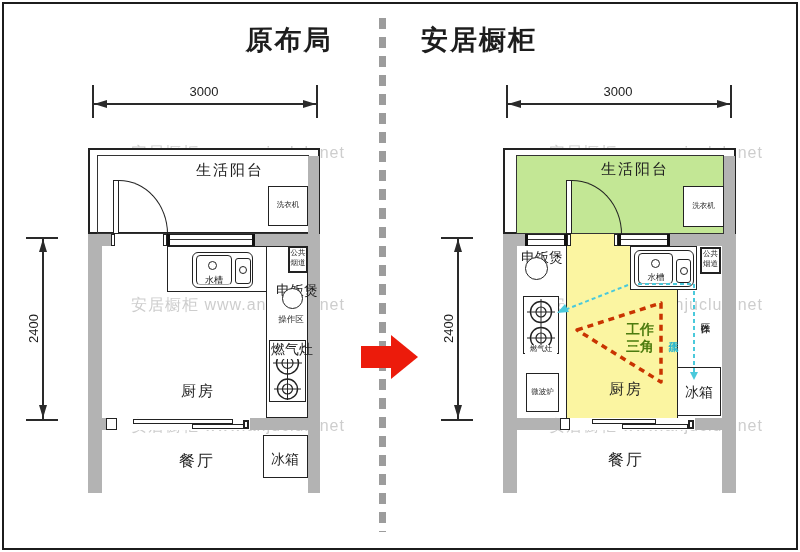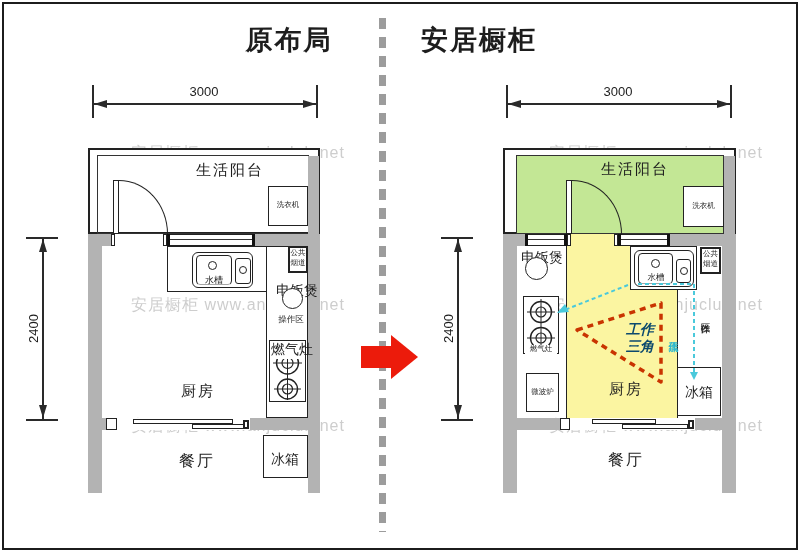--- a/index.html
+++ b/index.html
@@ -220,21 +220,21 @@
   <svg class="abs" style="left:540px;top:270px;" width="170" height="120">
     <polyline points="98,14 154,14 154,102" fill="none" stroke="#4ac9db" stroke-width="2" stroke-dasharray="4 3"></polyline>
     <polygon points="150,102 158,102 154,110" fill="#4ac9db"></polygon>
     <line x1="88" y1="15" x2="22" y2="41" stroke="#4ac9db" stroke-width="2" stroke-dasharray="4 3"></line>
     <polygon points="17,43 25,34 29,42" fill="#4ac9db"></polygon>
   </svg>
 
   <svg class="abs" style="left:555px;top:293px;" width="150" height="100">
     <polygon points="22,37 106,10 106,89" fill="none" stroke="#c93400" stroke-width="3.5" stroke-dasharray="6 5" stroke-linejoin="round"></polygon>
   </svg>
-  <div class="t" style="left:620px;top:321px;width:40px;font-size:14px;font-weight:bold;color:#0c4a6e;line-height:17px;font-style:italic;"><span>工作</span><br><span>三角</span></div>
+  <div class="t" style="left:620px;top:321px;width:40px;font-size:14px;font-weight:bold;color:#4d7c0f;line-height:17px;"><span>工作</span><br><span>三角</span></div>
 
   <div class="abs vtext" style="left:668px;top:334px;font-size:10px;color:#29b6cf;">工作流线</div>
 
   <div class="t room" style="left:594px;top:380px;width:64px;">厨房</div>
 
   <div class="abs gray" style="left:517px;top:418px;width:205px;height:12px;"></div>
   <div class="abs box" style="left:560px;top:418px;width:10px;height:12px;"></div>
   <div class="abs" style="left:570px;top:418px;width:125px;height:12px;background:#fff;"></div>
   <div class="abs box" style="left:592px;top:419px;width:64px;height:5px;"></div>
   <div class="abs box" style="left:622px;top:424px;width:66px;height:5px;"></div>

